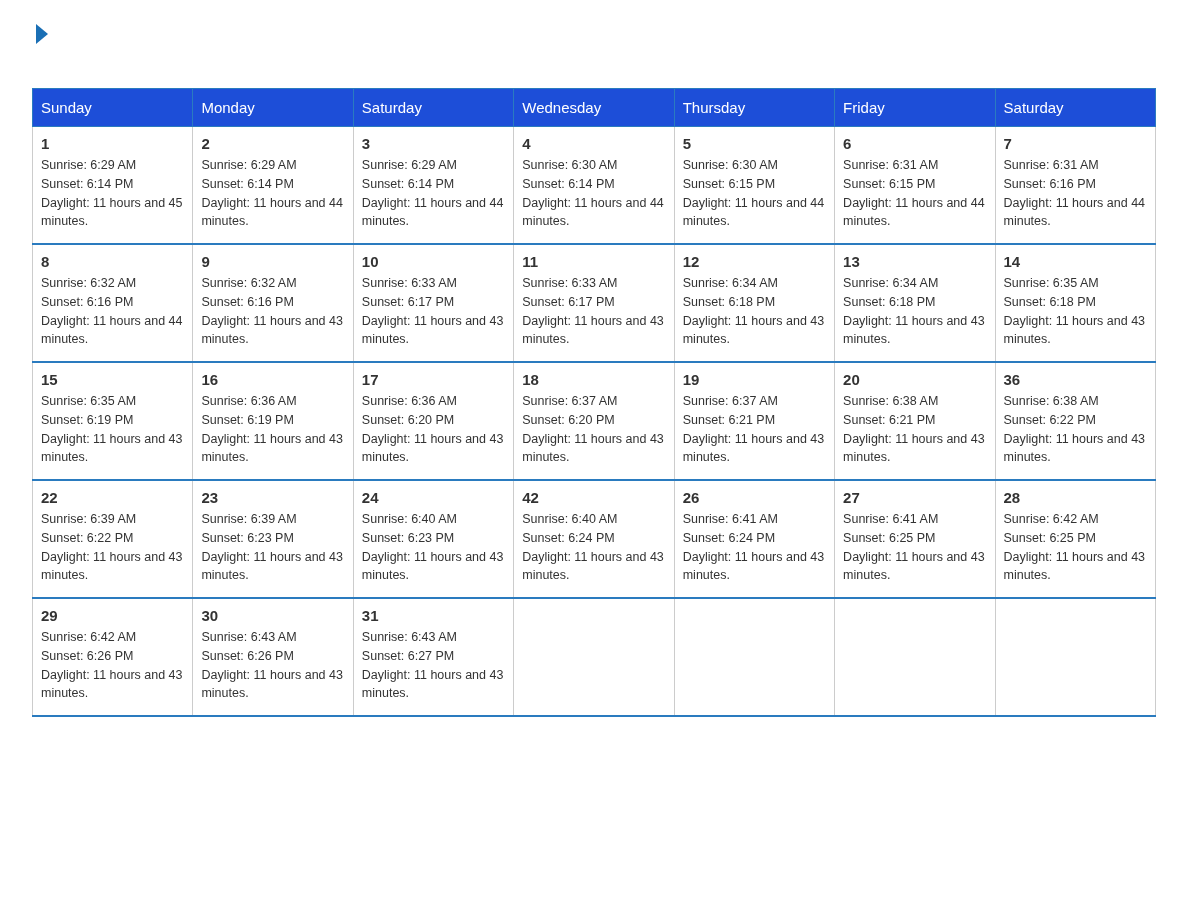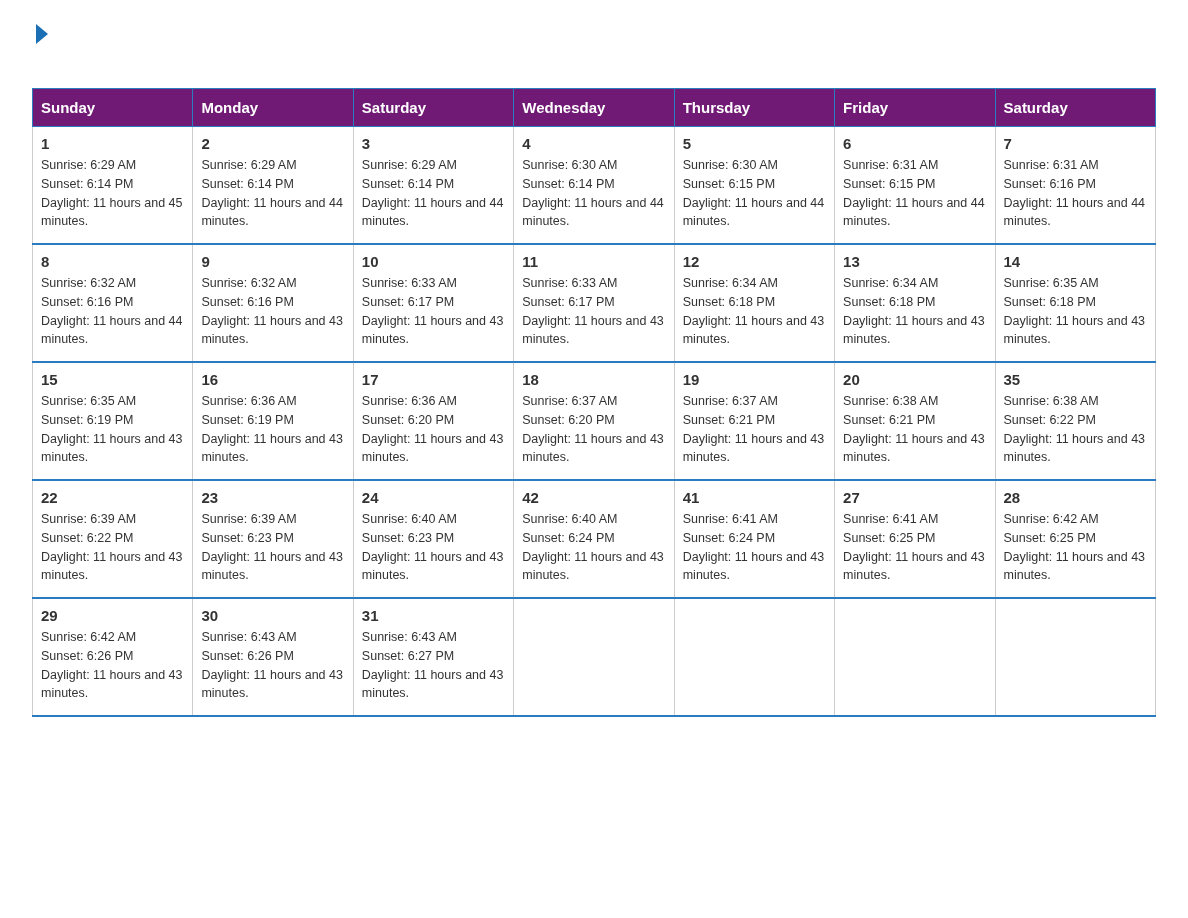--- a/index.html
+++ b/index.html
@@ -59,24 +59,24 @@
       font-size: 22px;
       color: #444;
       margin-top: 4px;
     }
     table {
       width: 100%;
       border-collapse: collapse;
       table-layout: fixed;
     }
     thead tr th {
-      background-color: #701a75;
+      background-color: #1d4ed8;
       color: #fff;
       font-size: 15px;
-      font-weight: bold;
+      font-weight: normal;
       padding: 10px 8px;
       text-align: left;
       border: 1px solid #2a7bbf;
     }
     tbody tr {
       border-bottom: 2px solid #2a7bbf;
     }
     tbody tr td {
       vertical-align: top;
       padding: 8px 8px 12px 8px;
@@ -158,28 +158,28 @@
         <td><span class="day-num">13</span><span class="day-info">Sunrise: 6:34 AM<br>Sunset: 6:18 PM<br>Daylight: 11 hours and 43 minutes.</span></td>
         <td><span class="day-num">14</span><span class="day-info">Sunrise: 6:35 AM<br>Sunset: 6:18 PM<br>Daylight: 11 hours and 43 minutes.</span></td>
       </tr>
       <tr>
         <td><span class="day-num">15</span><span class="day-info">Sunrise: 6:35 AM<br>Sunset: 6:19 PM<br>Daylight: 11 hours and 43 minutes.</span></td>
         <td><span class="day-num">16</span><span class="day-info">Sunrise: 6:36 AM<br>Sunset: 6:19 PM<br>Daylight: 11 hours and 43 minutes.</span></td>
         <td><span class="day-num">17</span><span class="day-info">Sunrise: 6:36 AM<br>Sunset: 6:20 PM<br>Daylight: 11 hours and 43 minutes.</span></td>
         <td><span class="day-num">18</span><span class="day-info">Sunrise: 6:37 AM<br>Sunset: 6:20 PM<br>Daylight: 11 hours and 43 minutes.</span></td>
         <td><span class="day-num">19</span><span class="day-info">Sunrise: 6:37 AM<br>Sunset: 6:21 PM<br>Daylight: 11 hours and 43 minutes.</span></td>
         <td><span class="day-num">20</span><span class="day-info">Sunrise: 6:38 AM<br>Sunset: 6:21 PM<br>Daylight: 11 hours and 43 minutes.</span></td>
-        <td><span class="day-num">35</span><span class="day-info">Sunrise: 6:38 AM<br>Sunset: 6:22 PM<br>Daylight: 11 hours and 43 minutes.</span></td>
+        <td><span class="day-num">36</span><span class="day-info">Sunrise: 6:38 AM<br>Sunset: 6:22 PM<br>Daylight: 11 hours and 43 minutes.</span></td>
       </tr>
       <tr>
         <td><span class="day-num">22</span><span class="day-info">Sunrise: 6:39 AM<br>Sunset: 6:22 PM<br>Daylight: 11 hours and 43 minutes.</span></td>
         <td><span class="day-num">23</span><span class="day-info">Sunrise: 6:39 AM<br>Sunset: 6:23 PM<br>Daylight: 11 hours and 43 minutes.</span></td>
         <td><span class="day-num">24</span><span class="day-info">Sunrise: 6:40 AM<br>Sunset: 6:23 PM<br>Daylight: 11 hours and 43 minutes.</span></td>
         <td><span class="day-num">42</span><span class="day-info">Sunrise: 6:40 AM<br>Sunset: 6:24 PM<br>Daylight: 11 hours and 43 minutes.</span></td>
-        <td><span class="day-num">41</span><span class="day-info">Sunrise: 6:41 AM<br>Sunset: 6:24 PM<br>Daylight: 11 hours and 43 minutes.</span></td>
+        <td><span class="day-num">26</span><span class="day-info">Sunrise: 6:41 AM<br>Sunset: 6:24 PM<br>Daylight: 11 hours and 43 minutes.</span></td>
         <td><span class="day-num">27</span><span class="day-info">Sunrise: 6:41 AM<br>Sunset: 6:25 PM<br>Daylight: 11 hours and 43 minutes.</span></td>
         <td><span class="day-num">28</span><span class="day-info">Sunrise: 6:42 AM<br>Sunset: 6:25 PM<br>Daylight: 11 hours and 43 minutes.</span></td>
       </tr>
       <tr>
         <td><span class="day-num">29</span><span class="day-info">Sunrise: 6:42 AM<br>Sunset: 6:26 PM<br>Daylight: 11 hours and 43 minutes.</span></td>
         <td><span class="day-num">30</span><span class="day-info">Sunrise: 6:43 AM<br>Sunset: 6:26 PM<br>Daylight: 11 hours and 43 minutes.</span></td>
         <td><span class="day-num">31</span><span class="day-info">Sunrise: 6:43 AM<br>Sunset: 6:27 PM<br>Daylight: 11 hours and 43 minutes.</span></td>
         <td class="empty-cell"></td>
         <td class="empty-cell"></td>
         <td class="empty-cell"></td>

